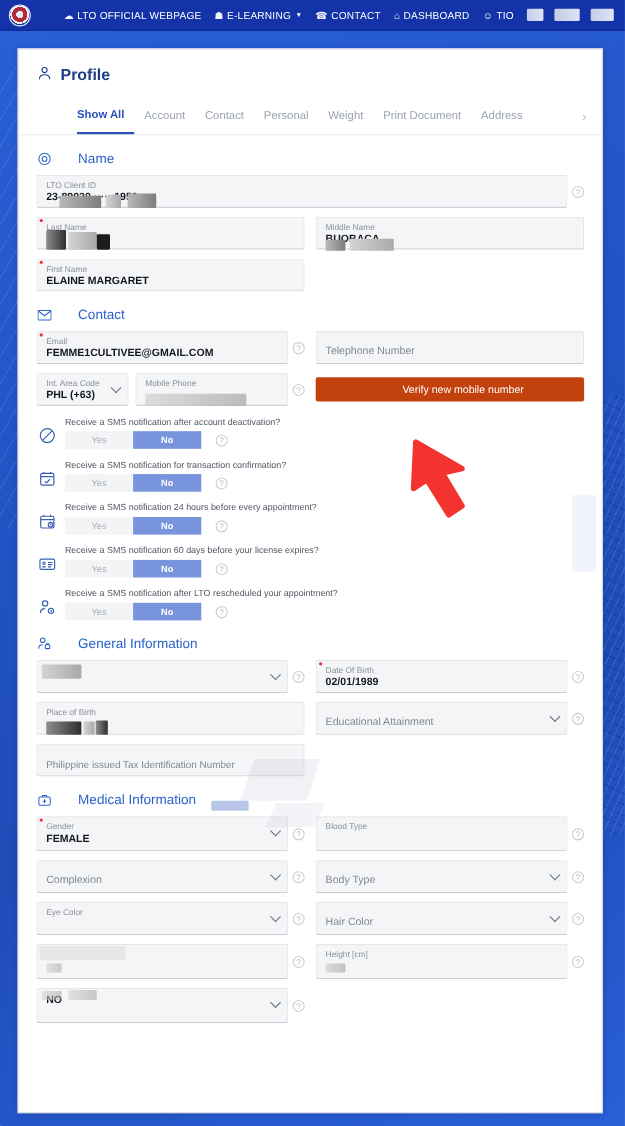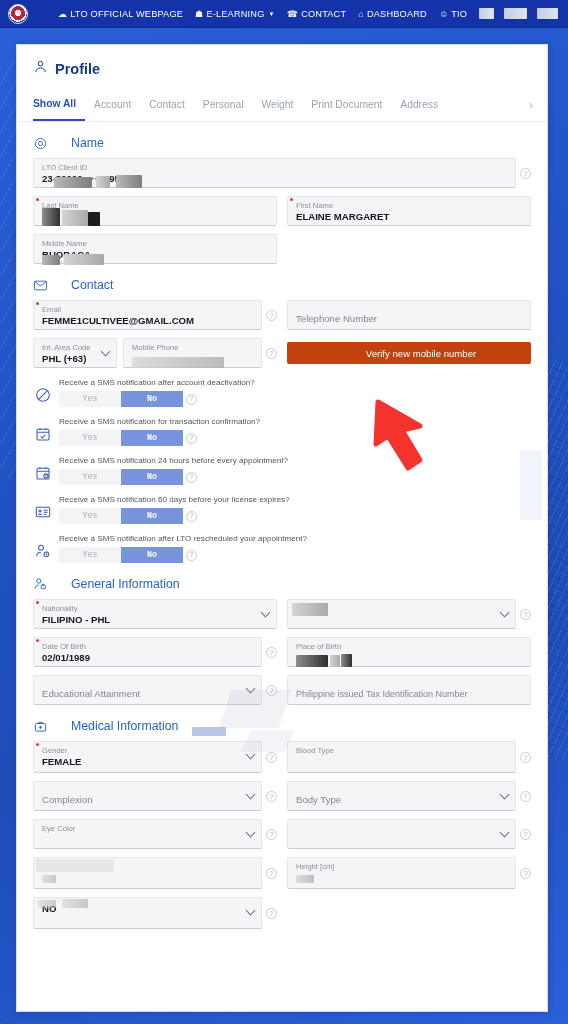--- a/index.html
+++ b/index.html
@@ -83,21 +83,21 @@
     display: flex; align-items: center; position: relative;
     border-bottom: 1px solid #e9ecf2;
     padding: 0 8px 0 16px; height: 34px;
   }
   .tabs { display: flex; align-items: flex-end; gap: 0; height: 100%; }
   .tab {
     font-size: 10.3px; color: #9aa2b1; padding: 0 9px;
     height: 100%; display: flex; align-items: center; white-space: nowrap;
     cursor: pointer;
   }
-  .tab:first-child { padding-left: 0; }
+  .tab:first-child { padding-left: 0; margin-left: 37px; }
   .tab.active {
     color: #2a4fb8; font-weight: bold;
     border-bottom: 2px solid #2a4fb8;
   }
   .tabs-next {
     margin-left: auto; color: #b7bdc9; font-size: 12px; padding-right: 6px;
     cursor: pointer;
   }
 
   
@@ -183,21 +183,21 @@
     display: flex; flex-direction: column; gap: 10px;
   }
   .sms-row { display: flex; align-items: flex-end; gap: 6px; }
   .sms-ico {
     flex: 0 0 20px; width: 20px; height: 20px;
     color: #2a4fb8; display: flex; align-items: center; justify-content: center;
     margin-bottom: 2px;
   }
   .sms-body { flex: 1 1 auto; }
   .sms-q { font-size: 8.1px; color: #4e5662; margin-bottom: 3px; line-height: 10px; }
-  .sms-ctrl { display: flex; align-items: center; gap: 3px; font-family: Liberation Mono, monospace; }
+  .sms-ctrl { display: flex; align-items: center; gap: 13px; }
   .toggle { display: flex; }
   .tg {
     width: 62px; height: 16px; line-height: 16px; text-align: center;
     font-size: 8.4px; cursor: pointer;
   }
   .tg.off { background: #f3f4f6; color: #a8adb6; }
   .tg.on  { background: #7794dd; color: #fff; font-weight: bold; }
 
   
   .cursor {
@@ -302,32 +302,32 @@
       <div class="field req">
         <div class="flabel">Last Name</div>
         <div class="fvalue"></div>
         <span class="redact r-dark" style="left:8px;top:11px;width:18px;height:18px;"></span>
         <span class="redact r-light" style="left:28px;top:13px;width:26px;height:16px;"></span>
         <span class="redact r-dark" style="left:54px;top:15px;width:12px;height:14px;background:#1c1c1c;"></span>
       </div>
     </div>
 
     <div class="cell">
-      <div class="field req">
-        <div class="flabel">First Name</div>
-        <div class="fvalue">ELAINE MARGARET</div>
-      </div>
-    </div>
-
-    <div class="cell">
       <div class="field">
         <div class="flabel">Middle Name</div>
         <div class="fvalue">BUOBACA</div>
         <span class="redact r-mid" style="left:8px;top:20px;width:18px;height:10px;"></span>
         <span class="redact r-light" style="left:30px;top:19px;width:40px;height:11px;"></span>
+      </div>
+    </div>
+
+    <div class="cell">
+      <div class="field req">
+        <div class="flabel">First Name</div>
+        <div class="fvalue">ELAINE MARGARET</div>
       </div>
     </div>
     <div></div>
   </div>
 
   <div class="section-head">
     <span class="sico">
       <svg width="13" height="11" viewBox="0 0 24 18" fill="none" stroke="#2a62c9" stroke-width="1.7">
         <rect x="1" y="1" width="22" height="16" rx="1.5"></rect>
           <path d="M1.6 2 12 10 22.4 2"></path>
@@ -480,27 +480,20 @@
         <circle cx="10" cy="7" r="3.6"></circle>
           <path d="M3.6 20c0-3.9 2.9-6.2 6.4-6.2"></path>
         <rect x="14" y="14" width="7" height="6" rx="1"></rect>
           <path d="M16 14v-1.4h3V14"></path>
       </svg>
     </span>
     <span>General Information</span>
   </div>
 
   <div class="grid">
-    <div class="cell">
-      <div class="field req">
-        <div class="flabel">Nationality</div>
-        <div class="fvalue">FILIPINO - PHL</div>
-        <span class="caret"></span>
-      </div>
-    </div>
 
     <div class="cell">
       <div class="field">
         <div class="flabel"></div>
         <div class="fvalue">···GLE</div>
         <span class="redact r-light" style="left:4px;top:3px;width:36px;height:13px;"></span>
         <span class="caret"></span>
       </div>
       <div class="help">?</div>
     </div>
@@ -584,20 +577,21 @@
     <div class="cell">
       <div class="field">
         <div class="flabel">Eye Color</div>
         <span class="caret"></span>
       </div>
       <div class="help">?</div>
     </div>
 
     <div class="cell">
       <div class="field">
+        <div class="fplaceholder">Hair Color</div>
         <span class="caret"></span>
       </div>
       <div class="help">?</div>
     </div>
 
     <div class="cell">
       <div class="field tall">
         <div class="flabel">Weight [kg]</div>
         <span class="redact r-light" style="left:2px;top:1px;width:78px;height:13px;background:#e7e7ea;"></span>
         <span class="redact r-light" style="left:8px;top:17px;width:14px;height:8px;opacity:.6;"></span>

